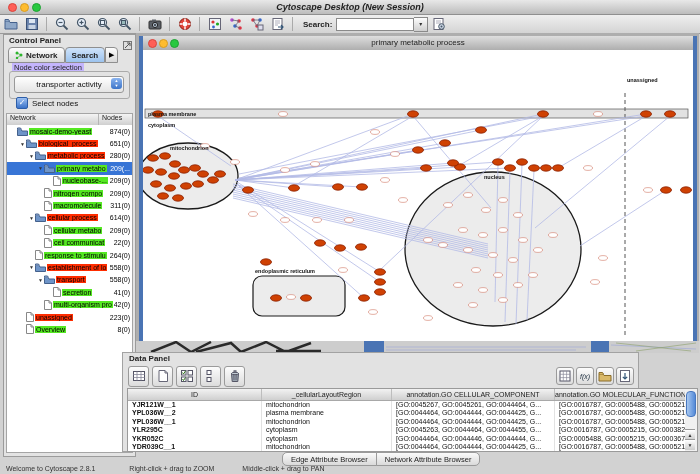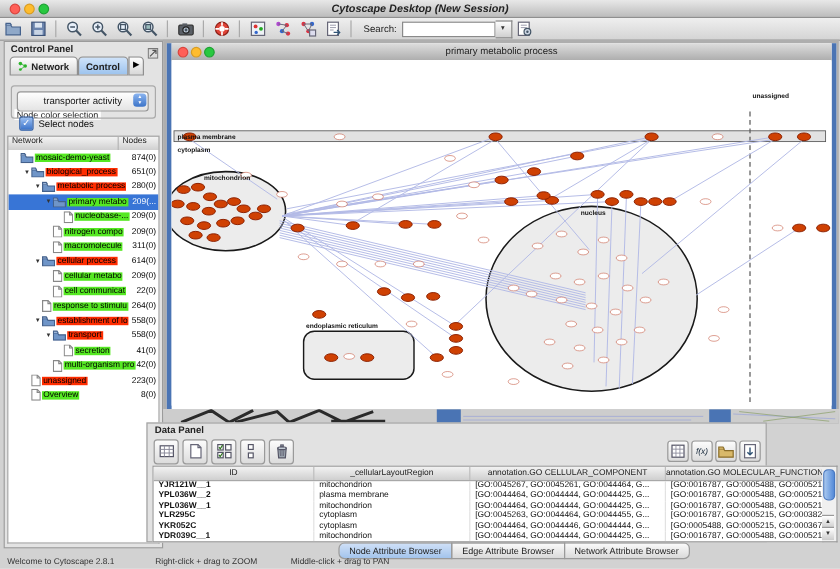--- a/index.html
+++ b/index.html
@@ -6,33 +6,33 @@
   body{width:700px;height:474px;position:relative;font-family:"Liberation Sans",sans-serif;background:#d2d2d2;overflow:hidden;-webkit-font-smoothing:antialiased;}
   .abs{position:absolute;}
   
   #titlebar{left:0;top:0;width:700px;height:14px;background:linear-gradient(#e8e8e8,#bcbcbc);border-bottom:1px solid #8f8f8f;font-style:italic;}
   .tl{width:7px;height:7px;border-radius:50%;position:absolute;top:3px;}
   #title-text{width:100%;text-align:center;font-size:9px;font-weight:bold;color:#222;line-height:14px;}
   
   #toolbar{left:0;top:15px;width:700px;height:18px;background:linear-gradient(#efefef,#d4d4d4);border-bottom:1px solid #9a9a9a;display:flex;align-items:center;}
   .tbtn{width:17px;height:16px;display:inline-flex;align-items:center;justify-content:center;margin:0 2px;}
   .tsep{width:1px;height:14px;background:#aaa;margin:0 4px;}
-  #search-label{font-size:8px;color:#222;margin:0 4px 0 6px;}
+  #search-label{font-size:8px;color:#222;margin:0 4px 0 6px;font-weight:bold;}
   #search-input{width:72px;height:11px;font-size:8px;border:1px solid #8a8a8a;background:#fff;padding:0 2px;}
   #search-arrow{width:13px;height:13px;background:linear-gradient(#fdfdfd,#cfcfcf);border:1px solid #8a8a8a;border-left:none;font-size:6px;line-height:13px;text-align:center;color:#333;}
   
   #control-panel{left:3px;top:34px;width:131px;height:421px;background:#e3e3e3;border:1px solid #9b9b9b;}
   #cp-title{left:5px;top:1px;font-size:8px;font-weight:bold;color:#222;}
   #cp-float{right:3px;top:1px;}
   #cp-tabs{left:4px;top:13px;height:15px;display:flex;align-items:flex-end;}
   .cp-tab{height:14px;border:1px solid #8f8f8f;background:linear-gradient(#fdfdfd,#d8d8d8);font-size:8px;font-weight:bold;color:#222;display:flex;align-items:center;padding:0 6px;border-radius:4px 4px 0 0;}
   .cp-tab.sel{background:linear-gradient(#cfe3fa,#9cc3ee);}
   #cp-tab-more{width:11px;height:14px;border:1px solid #8f8f8f;background:linear-gradient(#fdfdfd,#d8d8d8);font-size:7px;text-align:center;line-height:14px;border-radius:0 4px 0 0;}
   #group-box{left:5px;top:36px;width:119px;height:26px;border:1px solid #aaa;border-radius:3px;}
-  #group-title{left:8px;top:28px;font-size:7.5px;color:#222;background:#ffffff;padding:0 2px;margin-top:28px;}
+  #group-title{left:8px;top:28px;font-size:7.5px;color:#222;background:#c4b5fd;padding:0 2px;}
   #color-combo{left:10px;top:41px;width:108px;height:15px;background:linear-gradient(#ffffff,#e4e4e4);border:1px solid #999;border-radius:3px;font-size:8px;color:#111;display:flex;align-items:center;justify-content:center;}
   #combo-stepper{position:absolute;right:1px;top:1px;width:11px;height:11px;border-radius:3px;background:linear-gradient(#8ab4f0,#3c74c8);color:#fff;font-size:4px;line-height:5px;text-align:center;}
   #select-nodes-row{left:12px;top:62px;display:flex;align-items:center;}
   #select-nodes-cb{width:10px;height:10px;border-radius:2px;background:linear-gradient(#9cc0f2,#3b73c9);border:1px solid #2c5da8;color:#fff;font-size:8px;line-height:10px;text-align:center;}
   #select-nodes-label{font-size:8px;color:#111;margin-left:4px;}
   #tree-header{left:2px;top:78px;width:125px;height:12px;background:linear-gradient(#f4f4f4,#cccccc);border:1px solid #a5a5a5;font-size:7px;color:#222;display:flex;}
   #tree-header .col1{width:88px;padding-left:3px;border-right:1px solid #b5b5b5;}
   #tree-header .col2{flex:1;padding-left:3px;}
   #tree-list{left:2px;top:90px;width:125px;height:327px;background:#fff;border:1px solid #a5a5a5;border-top:none;overflow:hidden;}
   .trow{height:12.4px;display:flex;align-items:center;font-size:7px;color:#000;white-space:nowrap;position:relative;}
@@ -211,21 +211,21 @@
         <svg width="8" height="8">
             <circle cx="2" cy="2" r="1.5" fill="#2db52d"></circle>
             <circle cx="6" cy="4" r="1.5" fill="#2db52d"></circle>
             <circle cx="2" cy="7" r="1.2" fill="#2db52d"></circle>
             <path d="M2 2 L6 4 L2 7" stroke="#2db52d" stroke-width="0.7" fill="none"></path>
           </svg>
       </span>
       <span>Network</span>
     </div>
     <div class="cp-tab sel">
-      <span>Control</span>
+      <span>Search</span>
     </div>
     <div id="cp-tab-more">▶</div>
   </div>
   <div class="abs" id="group-title">Node color selection</div>
   <div class="abs" id="group-box"></div>
   <div class="abs" id="color-combo">
     <span style="margin-right:0;">transporter activity</span>
     <span id="combo-stepper">▲<br>▼</span>
   </div>
   <div class="abs" id="select-nodes-row">
@@ -719,21 +719,20 @@
       </div>
     </div>
   <div class="abs" id="dp-scroll">
     <div class="abs" id="dp-thumb"></div>
     <div class="abs dp-arrow" style="top:40px;">▲</div>
     <div class="abs dp-arrow" style="top:50px;">▼</div>
   </div>
 </div>
 
 <div class="abs" id="browser-tabs">
-    <div class="btab sel">Node Attribute Browser</div>
     <div class="btab">Edge Attribute Browser</div>
     <div class="btab">Network Attribute Browser</div>
   </div>
 
 <div class="abs" id="statusbar">
   <span style="margin-left:6px;">Welcome to Cytoscape 2.8.1</span>
   <span style="margin-left:34px;">Right-click + drag to ZOOM</span>
   <span style="margin-left:28px;">Middle-click + drag to PAN</span>
 </div>
 

